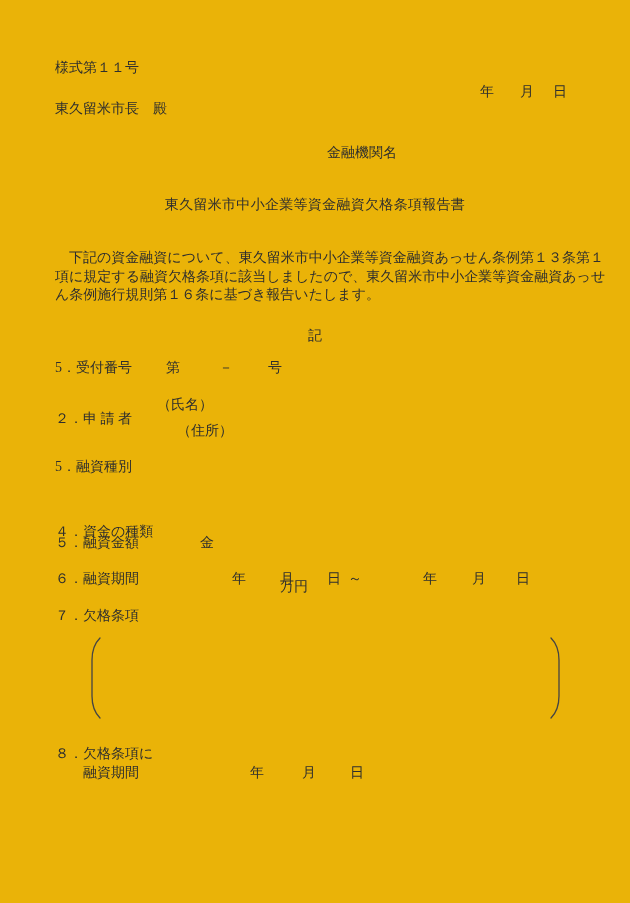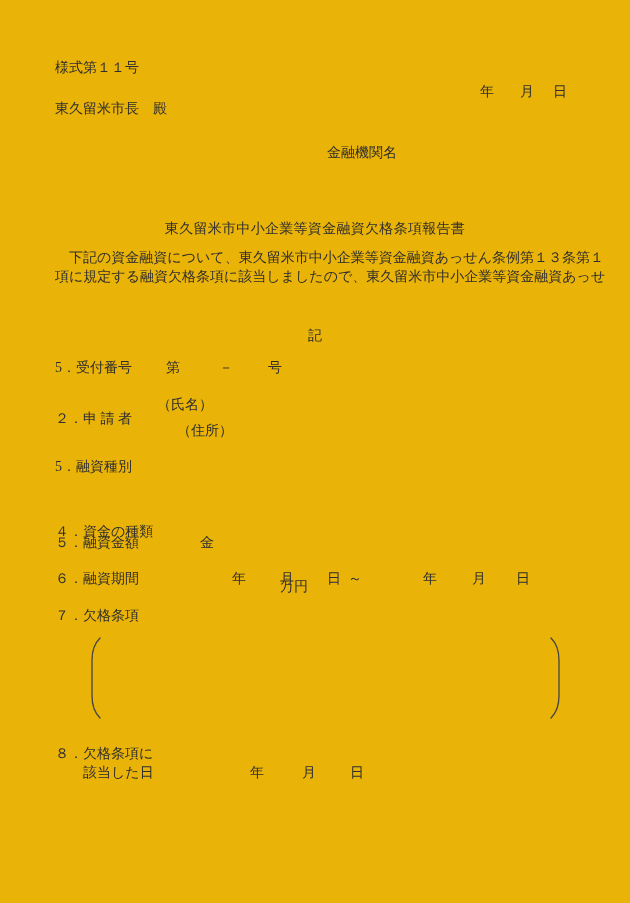--- a/index.html
+++ b/index.html
@@ -68,25 +68,26 @@
   <div>
     <span class="abs" style="left:480px; top:85px;">年</span>
     <span class="abs" style="left:520px; top:85px;">月</span>
     <span class="abs" style="left:553px; top:85px;">日</span>
   </div>
 
   <div class="line" style="left:55px; top:102px;">東久留米市長　殿</div>
 
   <div class="line" style="left:327px; top:146px;">金融機関名</div>
 
-  <div class="line centered doc-title" style="top:198px;margin-top:24px;">東久留米市中小企業等資金融資欠格条項報告書</div>
+  <div class="line centered doc-title" style="top:198px;">東久留米市中小企業等資金融資欠格条項報告書</div>
 
   <div class="body-par">
     <div class="body-line">　下記の資金融資について、東久留米市中小企業等資金融資あっせん条例第１３条第１</div>
     <div class="body-line">項に規定する融資欠格条項に該当しましたので、東久留米市中小企業等資金融資あっせ</div>
+    <div class="body-line">ん条例施行規則第１６条に基づき報告いたします。</div>
   </div>
 
   <div class="line centered" style="top:329px;">記</div>
 
   <div>
     <span class="abs" style="left:55px; top:361px;">5．受付番号</span>
     <span class="abs" style="left:166px; top:361px;">第</span>
     <span class="abs" style="left:219px; top:361px;">－</span>
     <span class="abs" style="left:268px; top:361px;">号</span>
   </div>
@@ -122,19 +123,19 @@
 
   <svg class="bracket-svg" style="left:88px; top:636px;" viewBox="0 0 14 84">
     <path d="M 12 2 C 6 8, 4 14, 4 24 L 4 60 C 4 70, 6 76, 12 82"></path>
   </svg>
   <svg class="bracket-svg" style="left:549px; top:636px;" viewBox="0 0 14 84">
     <path d="M 2 2 C 8 8, 10 14, 10 24 L 10 60 C 10 70, 8 76, 2 82"></path>
   </svg>
 
   <div>
     <span class="abs" style="left:55px; top:747px;">８．欠格条項に</span>
-    <span class="abs" style="left:83px; top:766px;">該当した日</span>
+    <span class="abs" style="left:83px; top:766px;">融資期間</span>
     <span class="abs" style="left:250px; top:766px;">年</span>
     <span class="abs" style="left:302px; top:766px;">月</span>
     <span class="abs" style="left:350px; top:766px;">日</span>
   </div>
 
 </div>
 
 </body></html>

